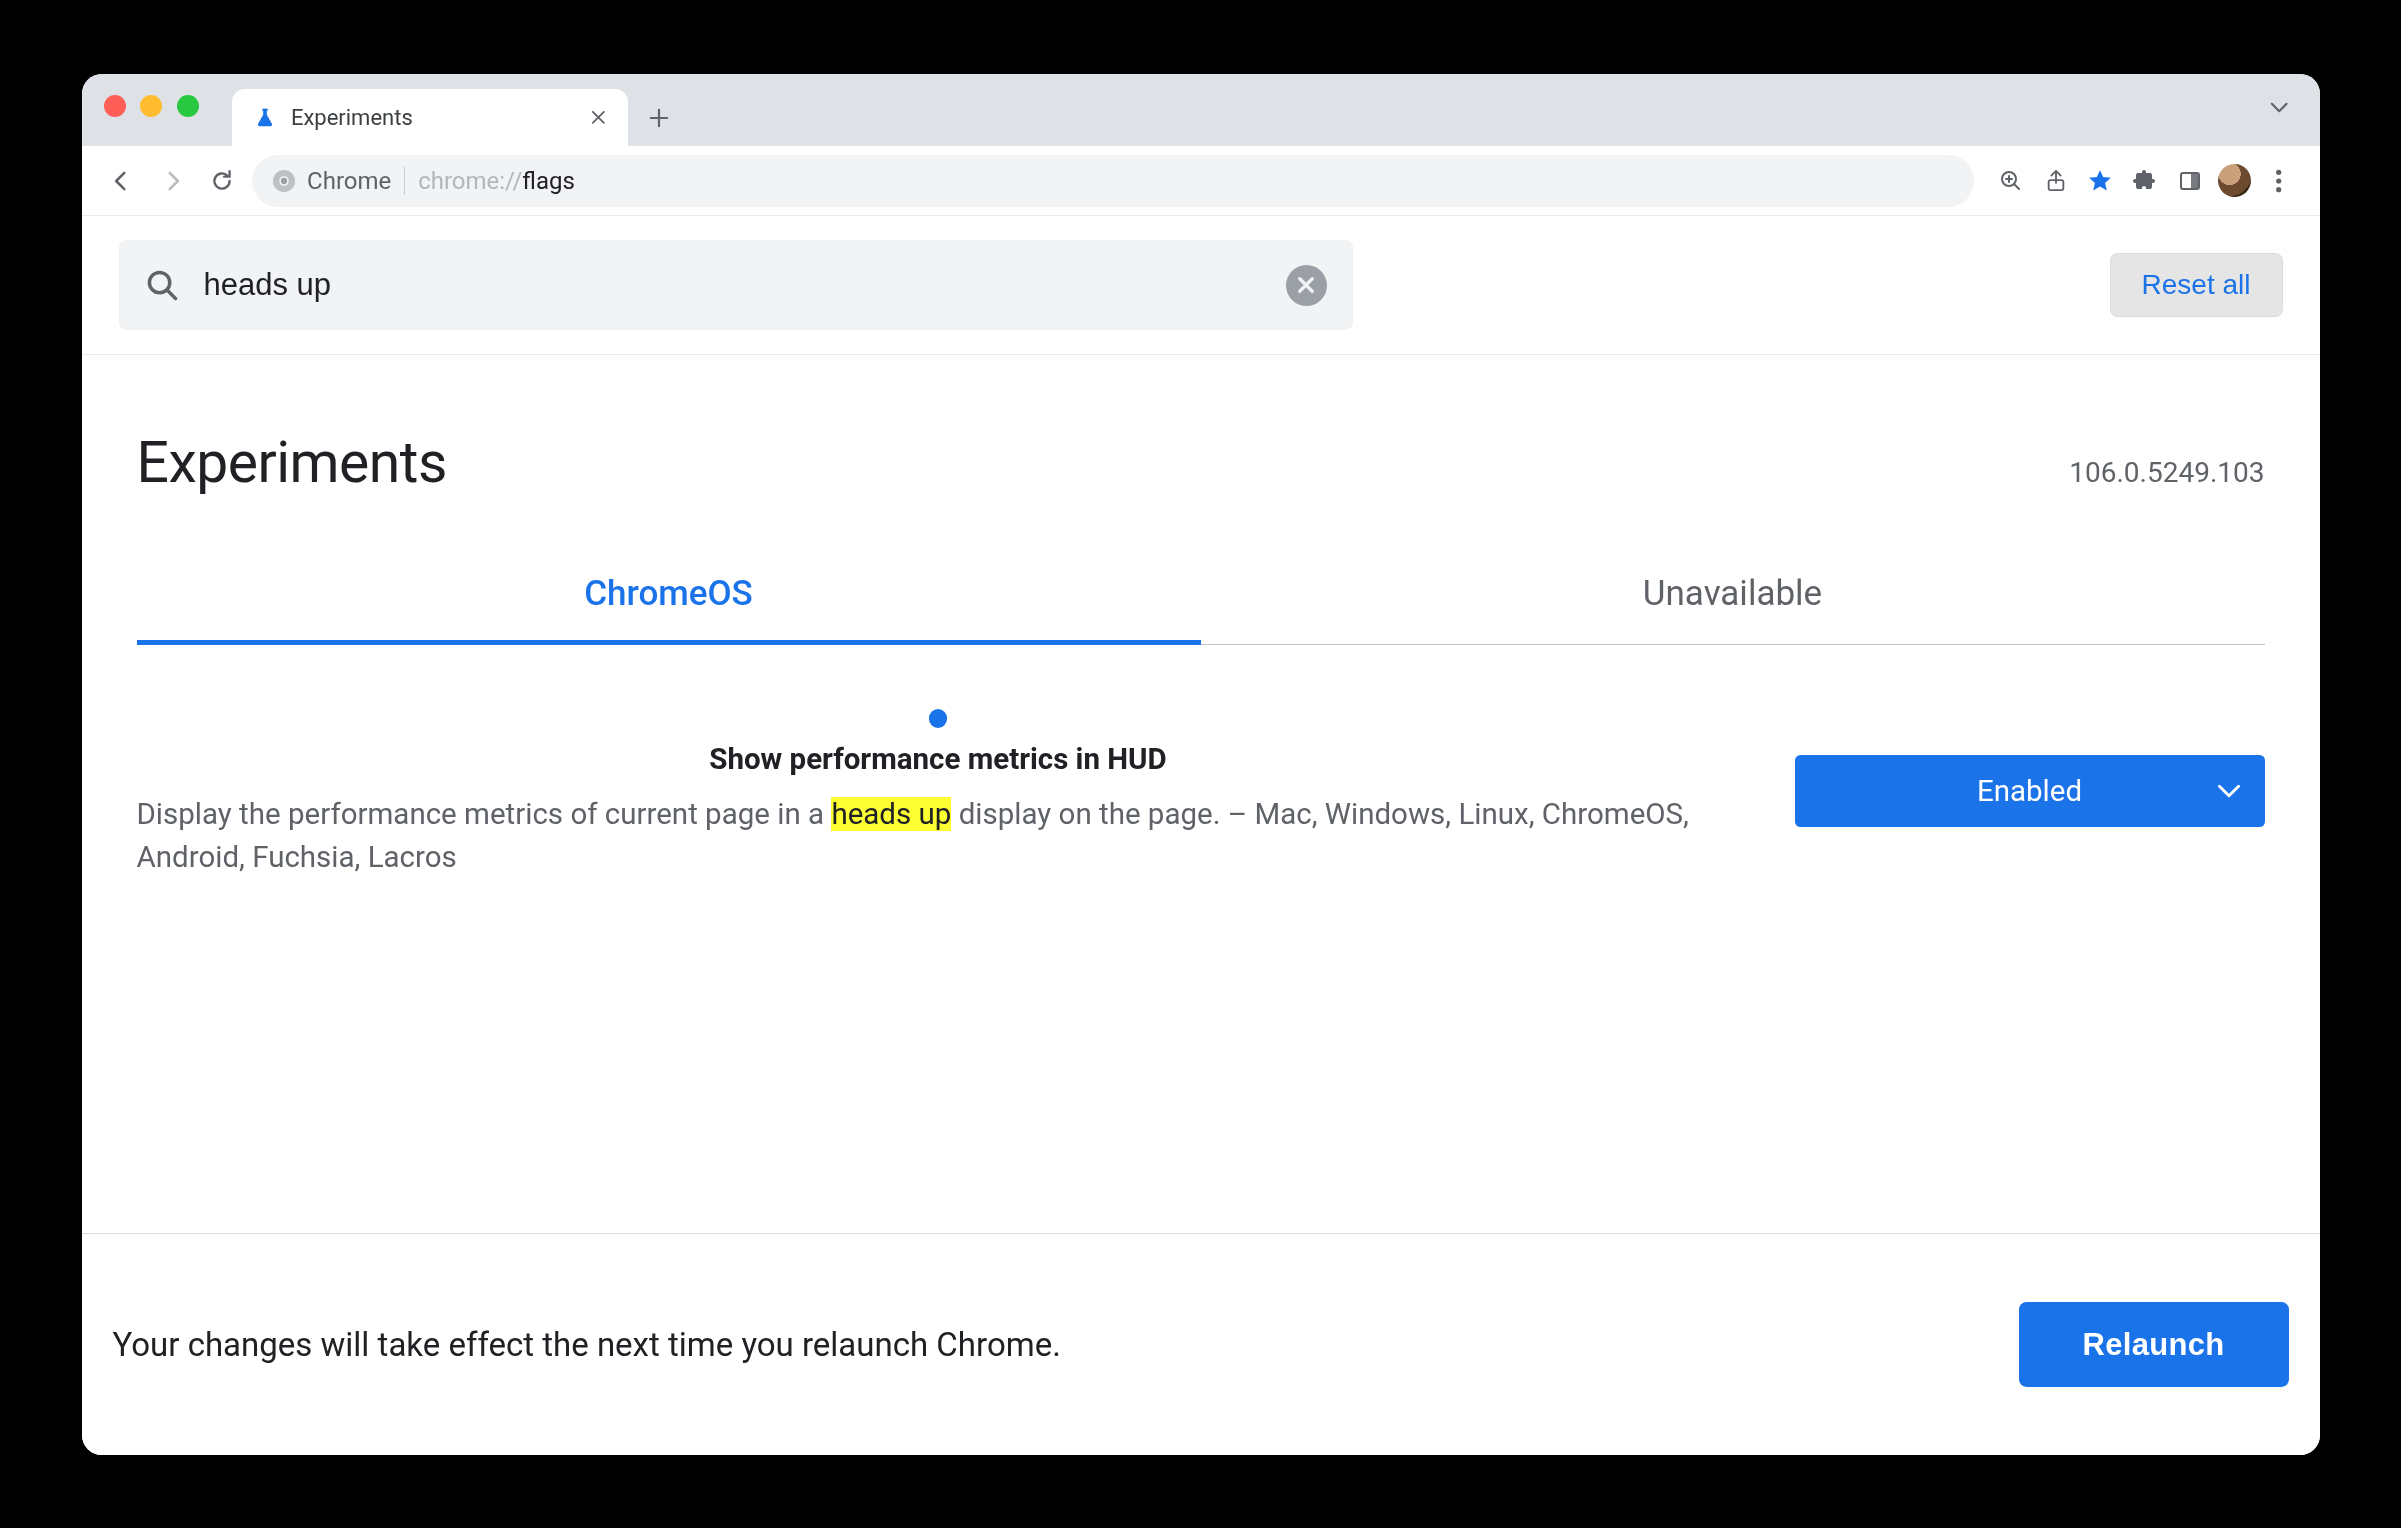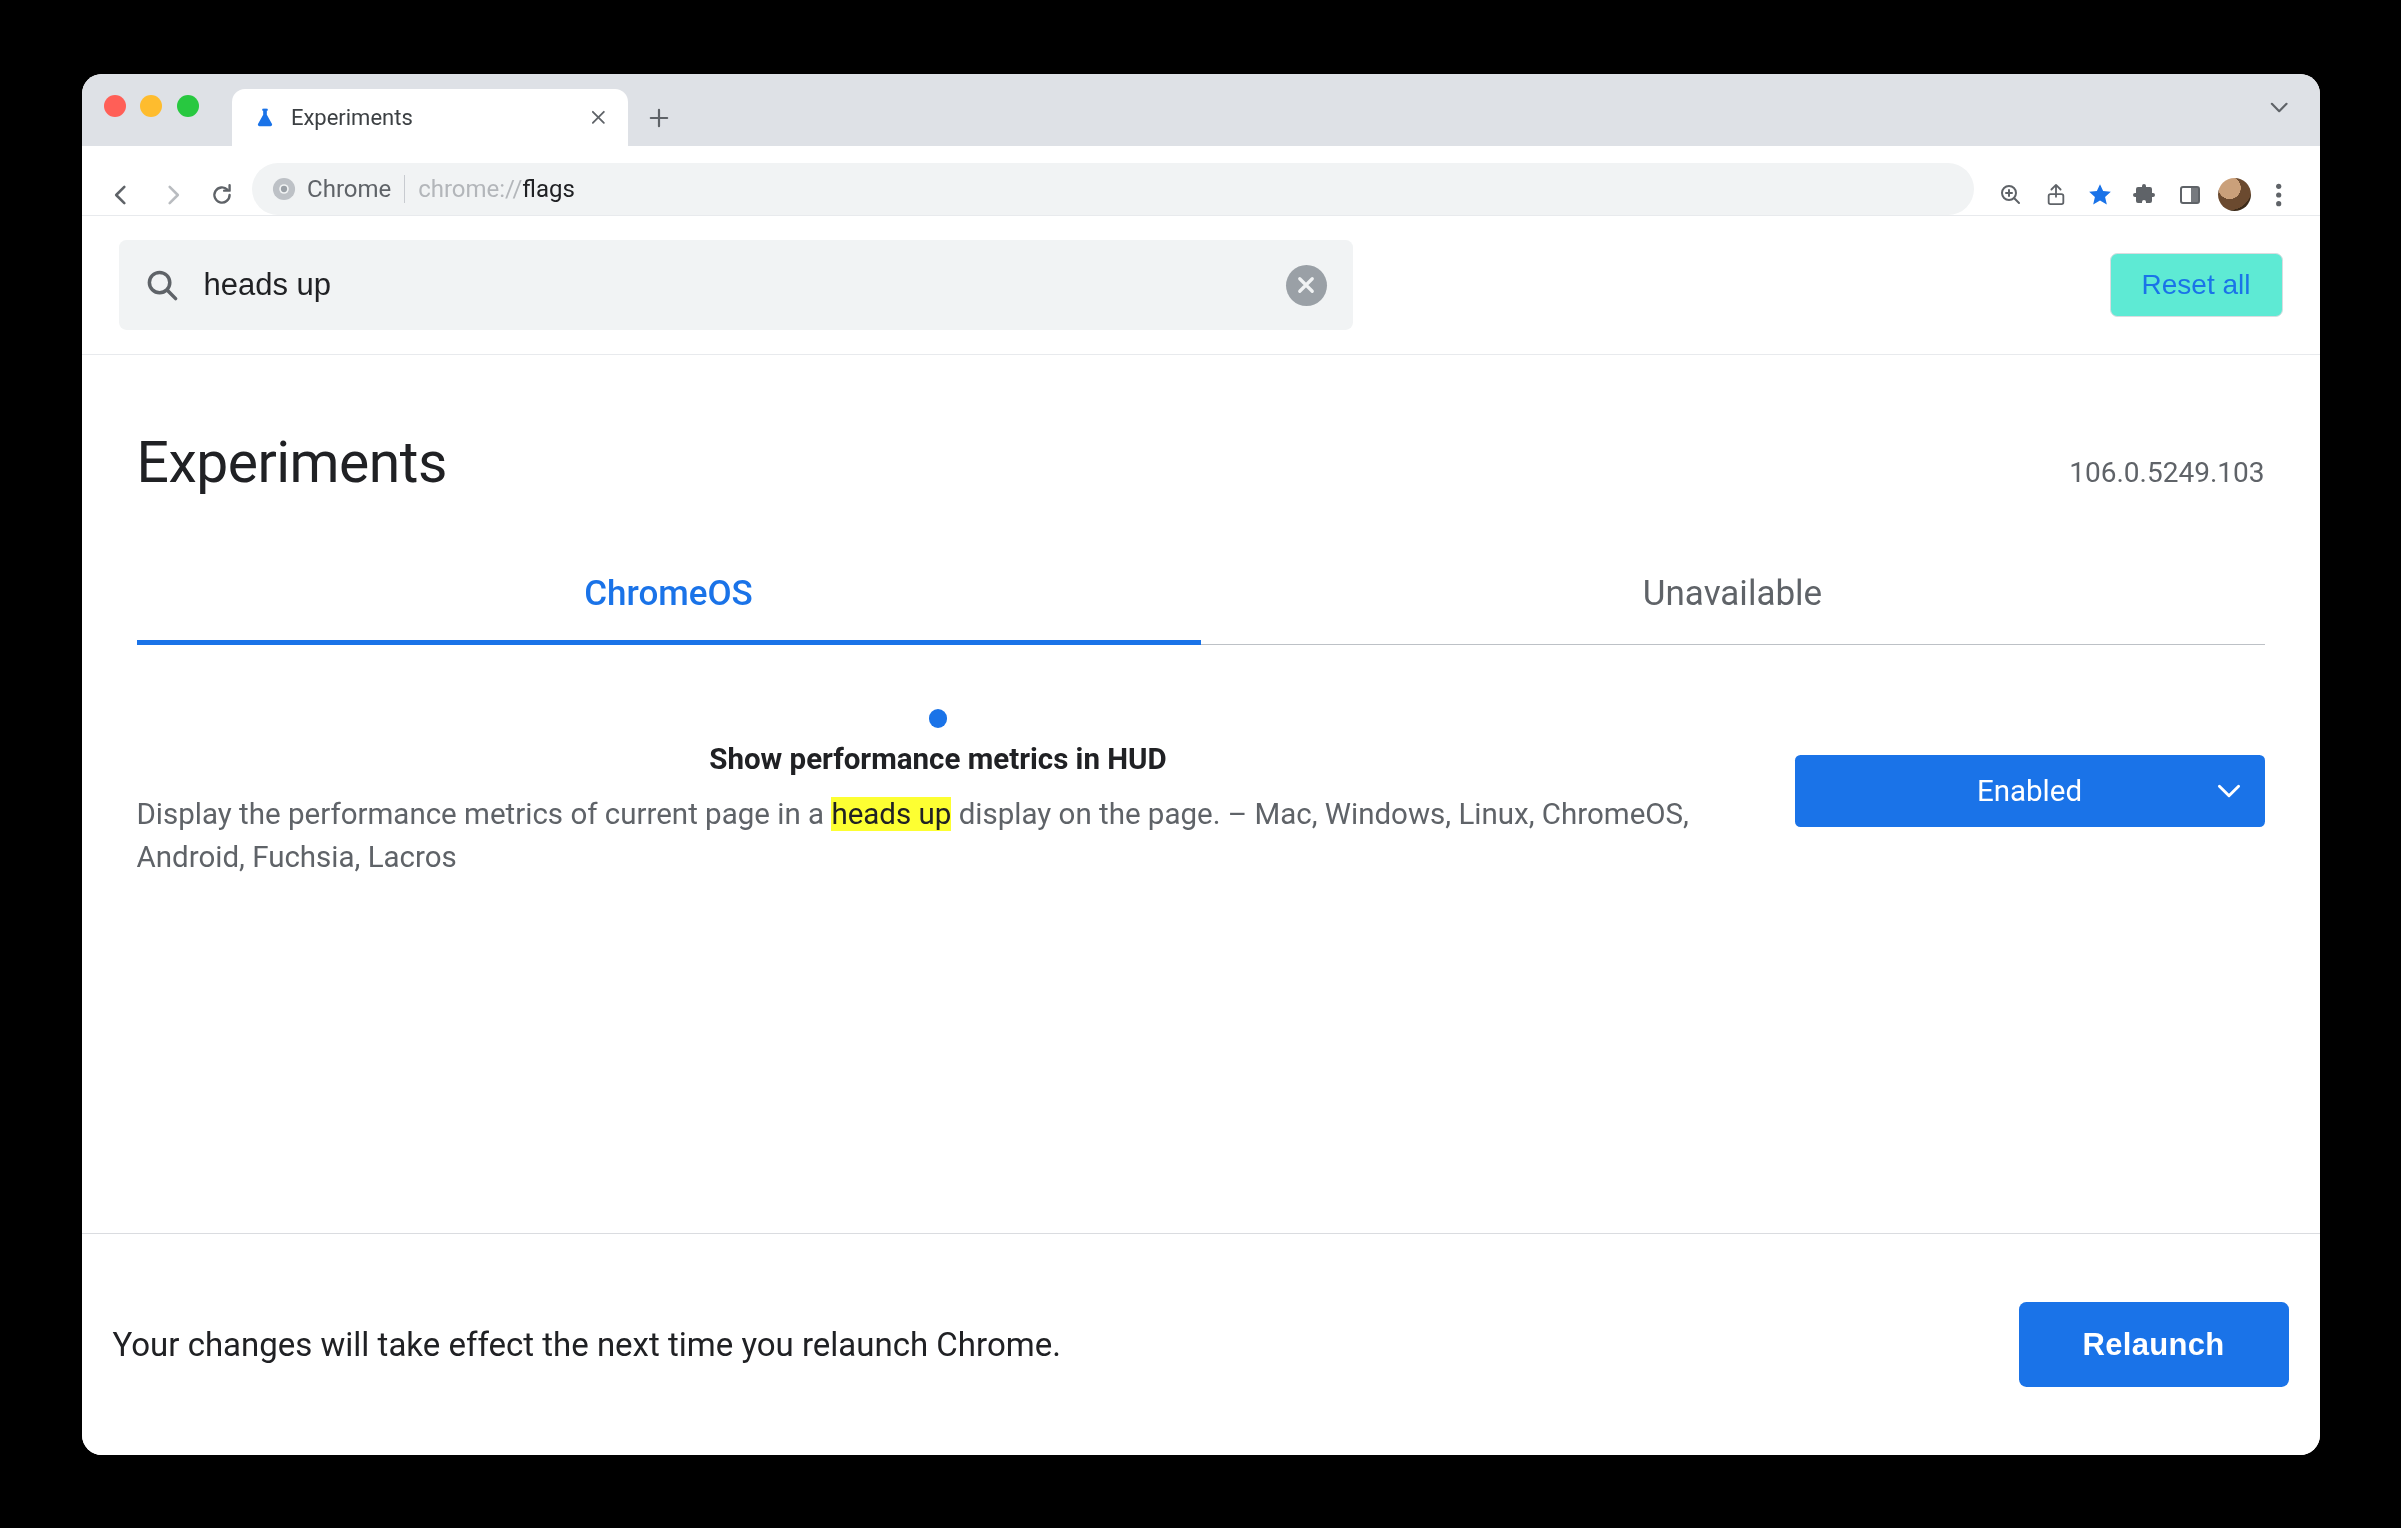--- a/index.html
+++ b/index.html
@@ -103,21 +103,21 @@
     font-size: 22px;
     padding-bottom: 5.5px;
   }
 
   
   .toolbar {
     height: 70px;
     background: #fff;
     border-bottom: 0.9px solid #e8eaed;
     display: flex;
-    align-items: flex-end;
+    align-items: center;
     padding: 0 20px;
     gap: 9.2px;
   }
   .tool-icon {
     width: 41px; height: 41px;
     display:flex; align-items:center; justify-content:center;
     color:#5f6368;
     border-radius: 50%;
   }
   .tool-icon.disabled { color:#b9bcc0; }
@@ -193,21 +193,21 @@
     color:#f1f3f4;
     display:flex; align-items:center; justify-content:center;
     font-size: 26px;
   }
   .flags-header-spacer { flex:1; }
   .reset-all-btn {
     height: 64px;
     padding: 0 31px;
     border:0.9px solid #dadce0;
     border-radius: 7.4px;
-    background:#5eead4;
+    background:#e5e5e5;
     color:#1a73e8;
     font-size: 28px;
     font-weight: 500;
     display:flex; align-items:center; justify-content:center;
   }
 
   .flags-body {
     flex:1;
     padding: 37px 55px 0 55px;
     display:flex;

